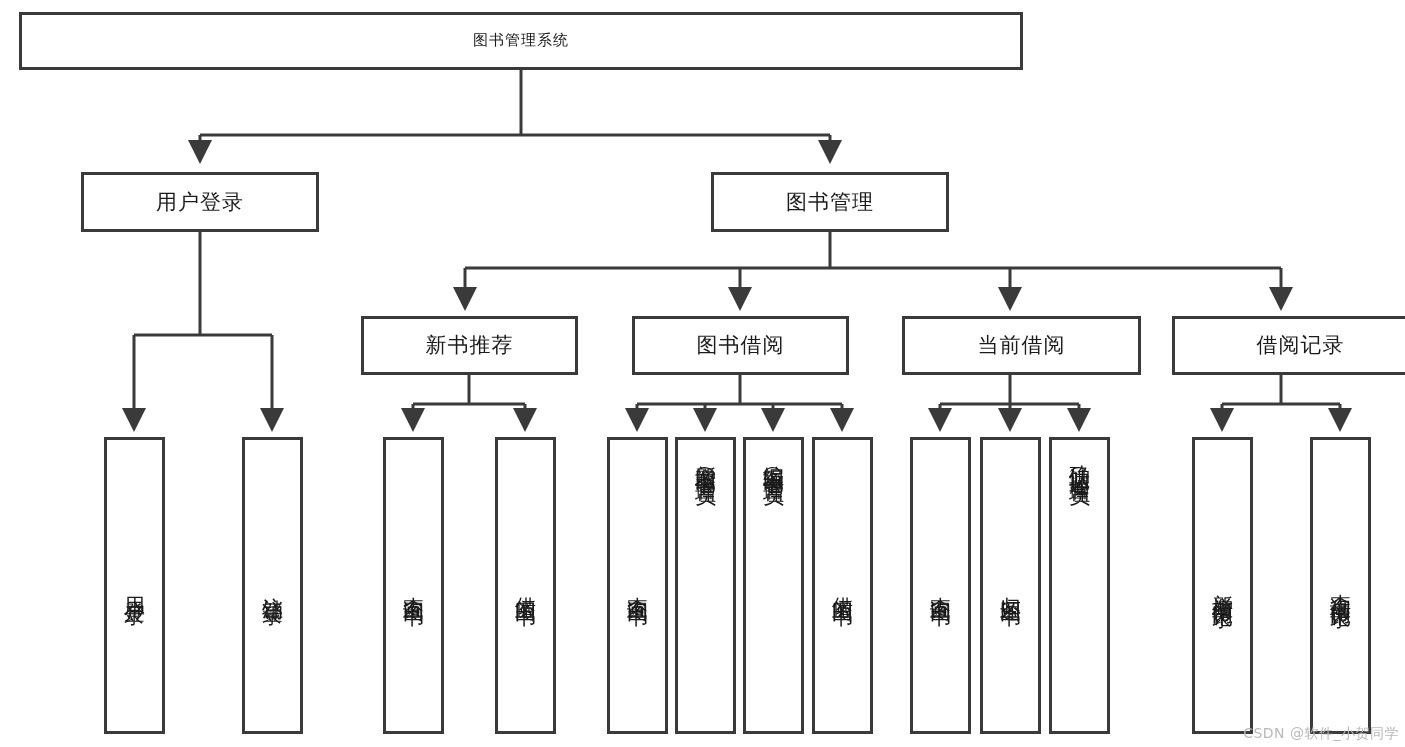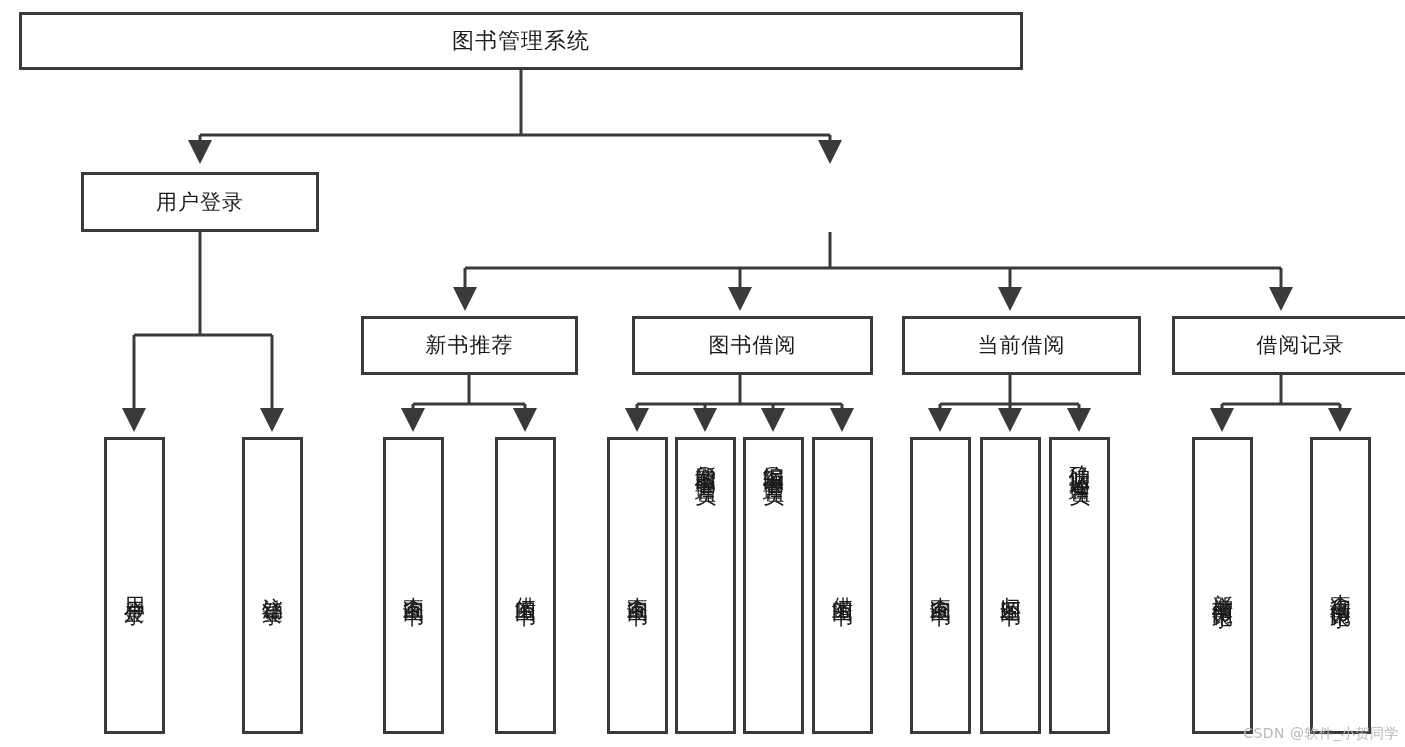--- a/index.html
+++ b/index.html
@@ -34,21 +34,21 @@
     justify-content: center;
     z-index: 2;
   }
   .node .node-label {
     color: #1b1b1b;
     font-size: 21px;
     line-height: 1.18;
     letter-spacing: 1px;
     white-space: nowrap;
   }
-  .node.root .node-label { font-size: 22px; }
+  .node.root .node-label { font-size: 15px; }
   .node.leaf {
     align-items: flex-start;
     justify-content: center;
     padding-top: 0;
   }
   .node.leaf .node-label {
     writing-mode: vertical-rl;
     text-orientation: upright;
     font-size: 21px;
     letter-spacing: 3px;
@@ -124,25 +124,28 @@
     </g>
   </svg>
 
   <div class="node root" style="left:19px; top:12px; width:1004px; height:58px;">
     <span class="node-label">图书管理系统</span>
   </div>
 
   <div class="node" style="left:81px; top:172px; width:238px; height:60px;">
     <span class="node-label">用户登录</span>
   </div>
+  <div class="node" style="left:711px; top:172px; width:238px; height:60px;">
+    <span class="node-label">图书管理</span>
+  </div>
 
   <div class="node" style="left:361px; top:316px; width:217px; height:59px;">
     <span class="node-label">新书推荐</span>
   </div>
-  <div class="node" style="left:632px; top:316px; width:241px; height:59px;">
+  <div class="node" style="left:632px; top:316px; width:217px; height:59px;">
     <span class="node-label">图书借阅</span>
   </div>
   <div class="node" style="left:902px; top:316px; width:239px; height:59px;">
     <span class="node-label">当前借阅</span>
   </div>
   <div class="node" style="left:1172px; top:316px; width:257px; height:59px;">
     <span class="node-label">借阅记录</span>
   </div>
 
   <div class="node leaf align-middle" style="left:104px; top:437px; width:61px; height:297px;">

